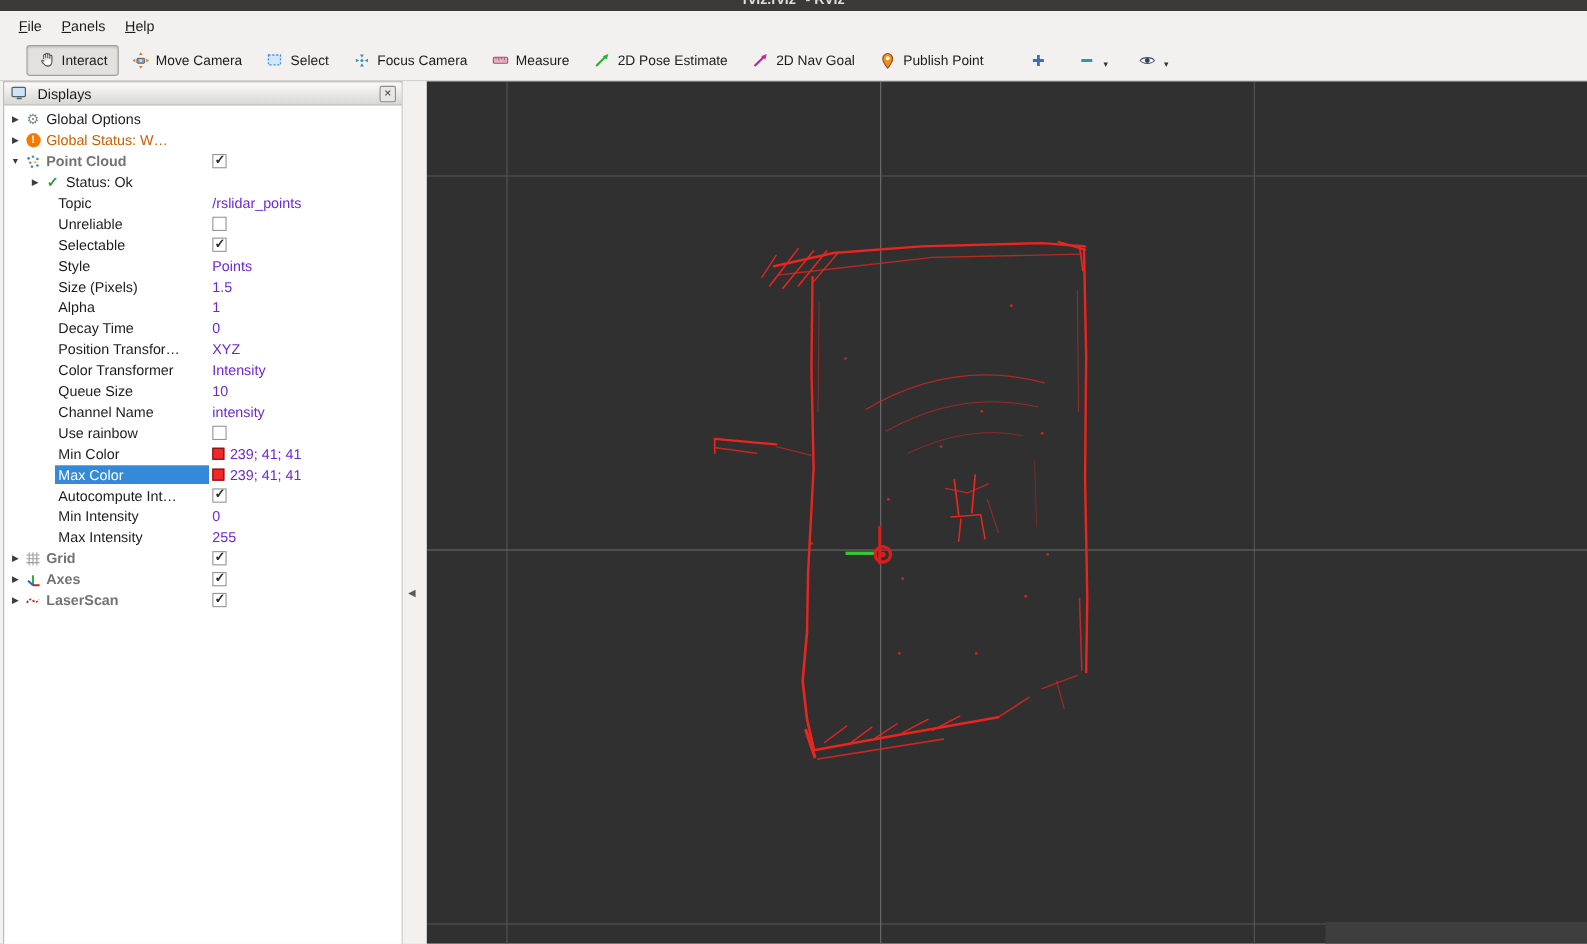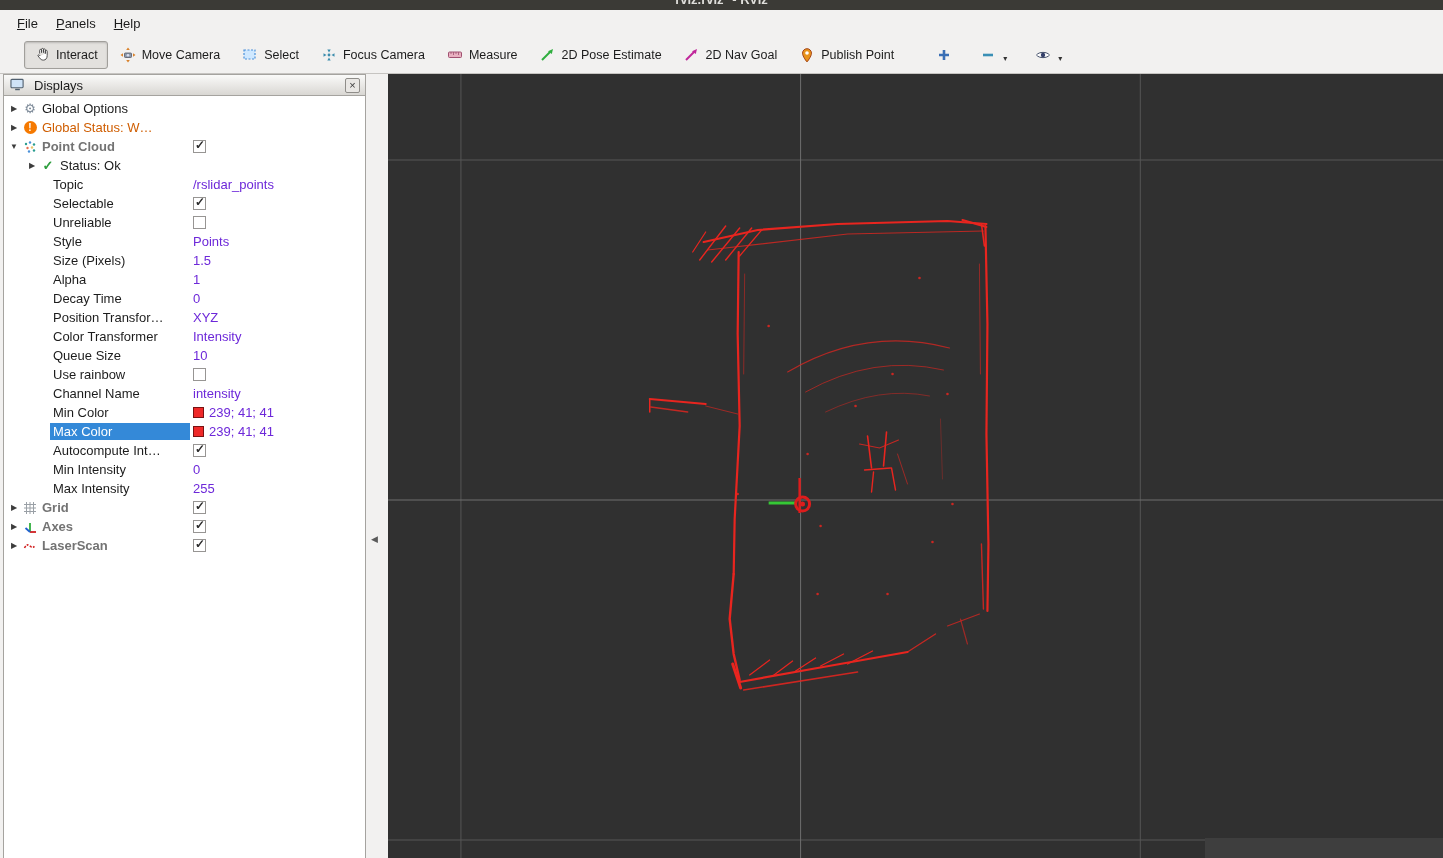--- a/index.html
+++ b/index.html
@@ -247,114 +247,114 @@
             <span class="spacer" style="width: 46px;"></span>
             <span class="tree-label">Topic</span>
           </div>
           <div class="row-value">
             <span class="value-text">/rslidar_points</span>
           </div>
         </div>
         <div class="tree-row">
           <div class="row-left">
             <span class="spacer" style="width: 46px;"></span>
+            <span class="tree-label">Unreliable</span>
+          </div>
+          <div class="row-value">
+            <span class="checkbox"></span>
+          </div>
+        </div>
+        <div class="tree-row">
+          <div class="row-left">
+            <span class="spacer" style="width: 46px;"></span>
             <span class="tree-label">Selectable</span>
           </div>
           <div class="row-value">
             <span class="checkbox checked"></span>
           </div>
         </div>
         <div class="tree-row">
           <div class="row-left">
             <span class="spacer" style="width: 46px;"></span>
-            <span class="tree-label">Unreliable</span>
+            <span class="tree-label">Style</span>
+          </div>
+          <div class="row-value">
+            <span class="value-text">Points</span>
+          </div>
+        </div>
+        <div class="tree-row">
+          <div class="row-left">
+            <span class="spacer" style="width: 46px;"></span>
+            <span class="tree-label">Size (Pixels)</span>
+          </div>
+          <div class="row-value">
+            <span class="value-text">1.5</span>
+          </div>
+        </div>
+        <div class="tree-row">
+          <div class="row-left">
+            <span class="spacer" style="width: 46px;"></span>
+            <span class="tree-label">Alpha</span>
+          </div>
+          <div class="row-value">
+            <span class="value-text">1</span>
+          </div>
+        </div>
+        <div class="tree-row">
+          <div class="row-left">
+            <span class="spacer" style="width: 46px;"></span>
+            <span class="tree-label">Decay Time</span>
+          </div>
+          <div class="row-value">
+            <span class="value-text">0</span>
+          </div>
+        </div>
+        <div class="tree-row">
+          <div class="row-left">
+            <span class="spacer" style="width: 46px;"></span>
+            <span class="tree-label">Position Transfor…</span>
+          </div>
+          <div class="row-value">
+            <span class="value-text">XYZ</span>
+          </div>
+        </div>
+        <div class="tree-row">
+          <div class="row-left">
+            <span class="spacer" style="width: 46px;"></span>
+            <span class="tree-label">Color Transformer</span>
+          </div>
+          <div class="row-value">
+            <span class="value-text">Intensity</span>
+          </div>
+        </div>
+        <div class="tree-row">
+          <div class="row-left">
+            <span class="spacer" style="width: 46px;"></span>
+            <span class="tree-label">Queue Size</span>
+          </div>
+          <div class="row-value">
+            <span class="value-text">10</span>
+          </div>
+        </div>
+        <div class="tree-row">
+          <div class="row-left">
+            <span class="spacer" style="width: 46px;"></span>
+            <span class="tree-label">Channel Name</span>
+          </div>
+          <div class="row-value">
+            <span class="value-text">intensity</span>
+          </div>
+        </div>
+        <div class="tree-row">
+          <div class="row-left">
+            <span class="spacer" style="width: 46px;"></span>
+            <span class="tree-label">Use rainbow</span>
           </div>
           <div class="row-value">
             <span class="checkbox"></span>
-          </div>
-        </div>
-        <div class="tree-row">
-          <div class="row-left">
-            <span class="spacer" style="width: 46px;"></span>
-            <span class="tree-label">Style</span>
-          </div>
-          <div class="row-value">
-            <span class="value-text">Points</span>
-          </div>
-        </div>
-        <div class="tree-row">
-          <div class="row-left">
-            <span class="spacer" style="width: 46px;"></span>
-            <span class="tree-label">Size (Pixels)</span>
-          </div>
-          <div class="row-value">
-            <span class="value-text">1.5</span>
-          </div>
-        </div>
-        <div class="tree-row">
-          <div class="row-left">
-            <span class="spacer" style="width: 46px;"></span>
-            <span class="tree-label">Alpha</span>
-          </div>
-          <div class="row-value">
-            <span class="value-text">1</span>
-          </div>
-        </div>
-        <div class="tree-row">
-          <div class="row-left">
-            <span class="spacer" style="width: 46px;"></span>
-            <span class="tree-label">Decay Time</span>
-          </div>
-          <div class="row-value">
-            <span class="value-text">0</span>
-          </div>
-        </div>
-        <div class="tree-row">
-          <div class="row-left">
-            <span class="spacer" style="width: 46px;"></span>
-            <span class="tree-label">Position Transfor…</span>
-          </div>
-          <div class="row-value">
-            <span class="value-text">XYZ</span>
-          </div>
-        </div>
-        <div class="tree-row">
-          <div class="row-left">
-            <span class="spacer" style="width: 46px;"></span>
-            <span class="tree-label">Color Transformer</span>
-          </div>
-          <div class="row-value">
-            <span class="value-text">Intensity</span>
-          </div>
-        </div>
-        <div class="tree-row">
-          <div class="row-left">
-            <span class="spacer" style="width: 46px;"></span>
-            <span class="tree-label">Queue Size</span>
-          </div>
-          <div class="row-value">
-            <span class="value-text">10</span>
-          </div>
-        </div>
-        <div class="tree-row">
-          <div class="row-left">
-            <span class="spacer" style="width: 46px;"></span>
-            <span class="tree-label">Use rainbow</span>
-          </div>
-          <div class="row-value">
-            <span class="checkbox"></span>
-          </div>
-        </div>
-        <div class="tree-row">
-          <div class="row-left">
-            <span class="spacer" style="width: 46px;"></span>
-            <span class="tree-label">Channel Name</span>
-          </div>
-          <div class="row-value">
-            <span class="value-text">intensity</span>
           </div>
         </div>
         <div class="tree-row">
           <div class="row-left">
             <span class="spacer" style="width: 46px;"></span>
             <span class="tree-label">Min Color</span>
           </div>
           <div class="row-value">
             <span class="swatch" style="background: rgb(239, 41, 41);"></span>
             <span class="value-text">239; 41; 41</span>

